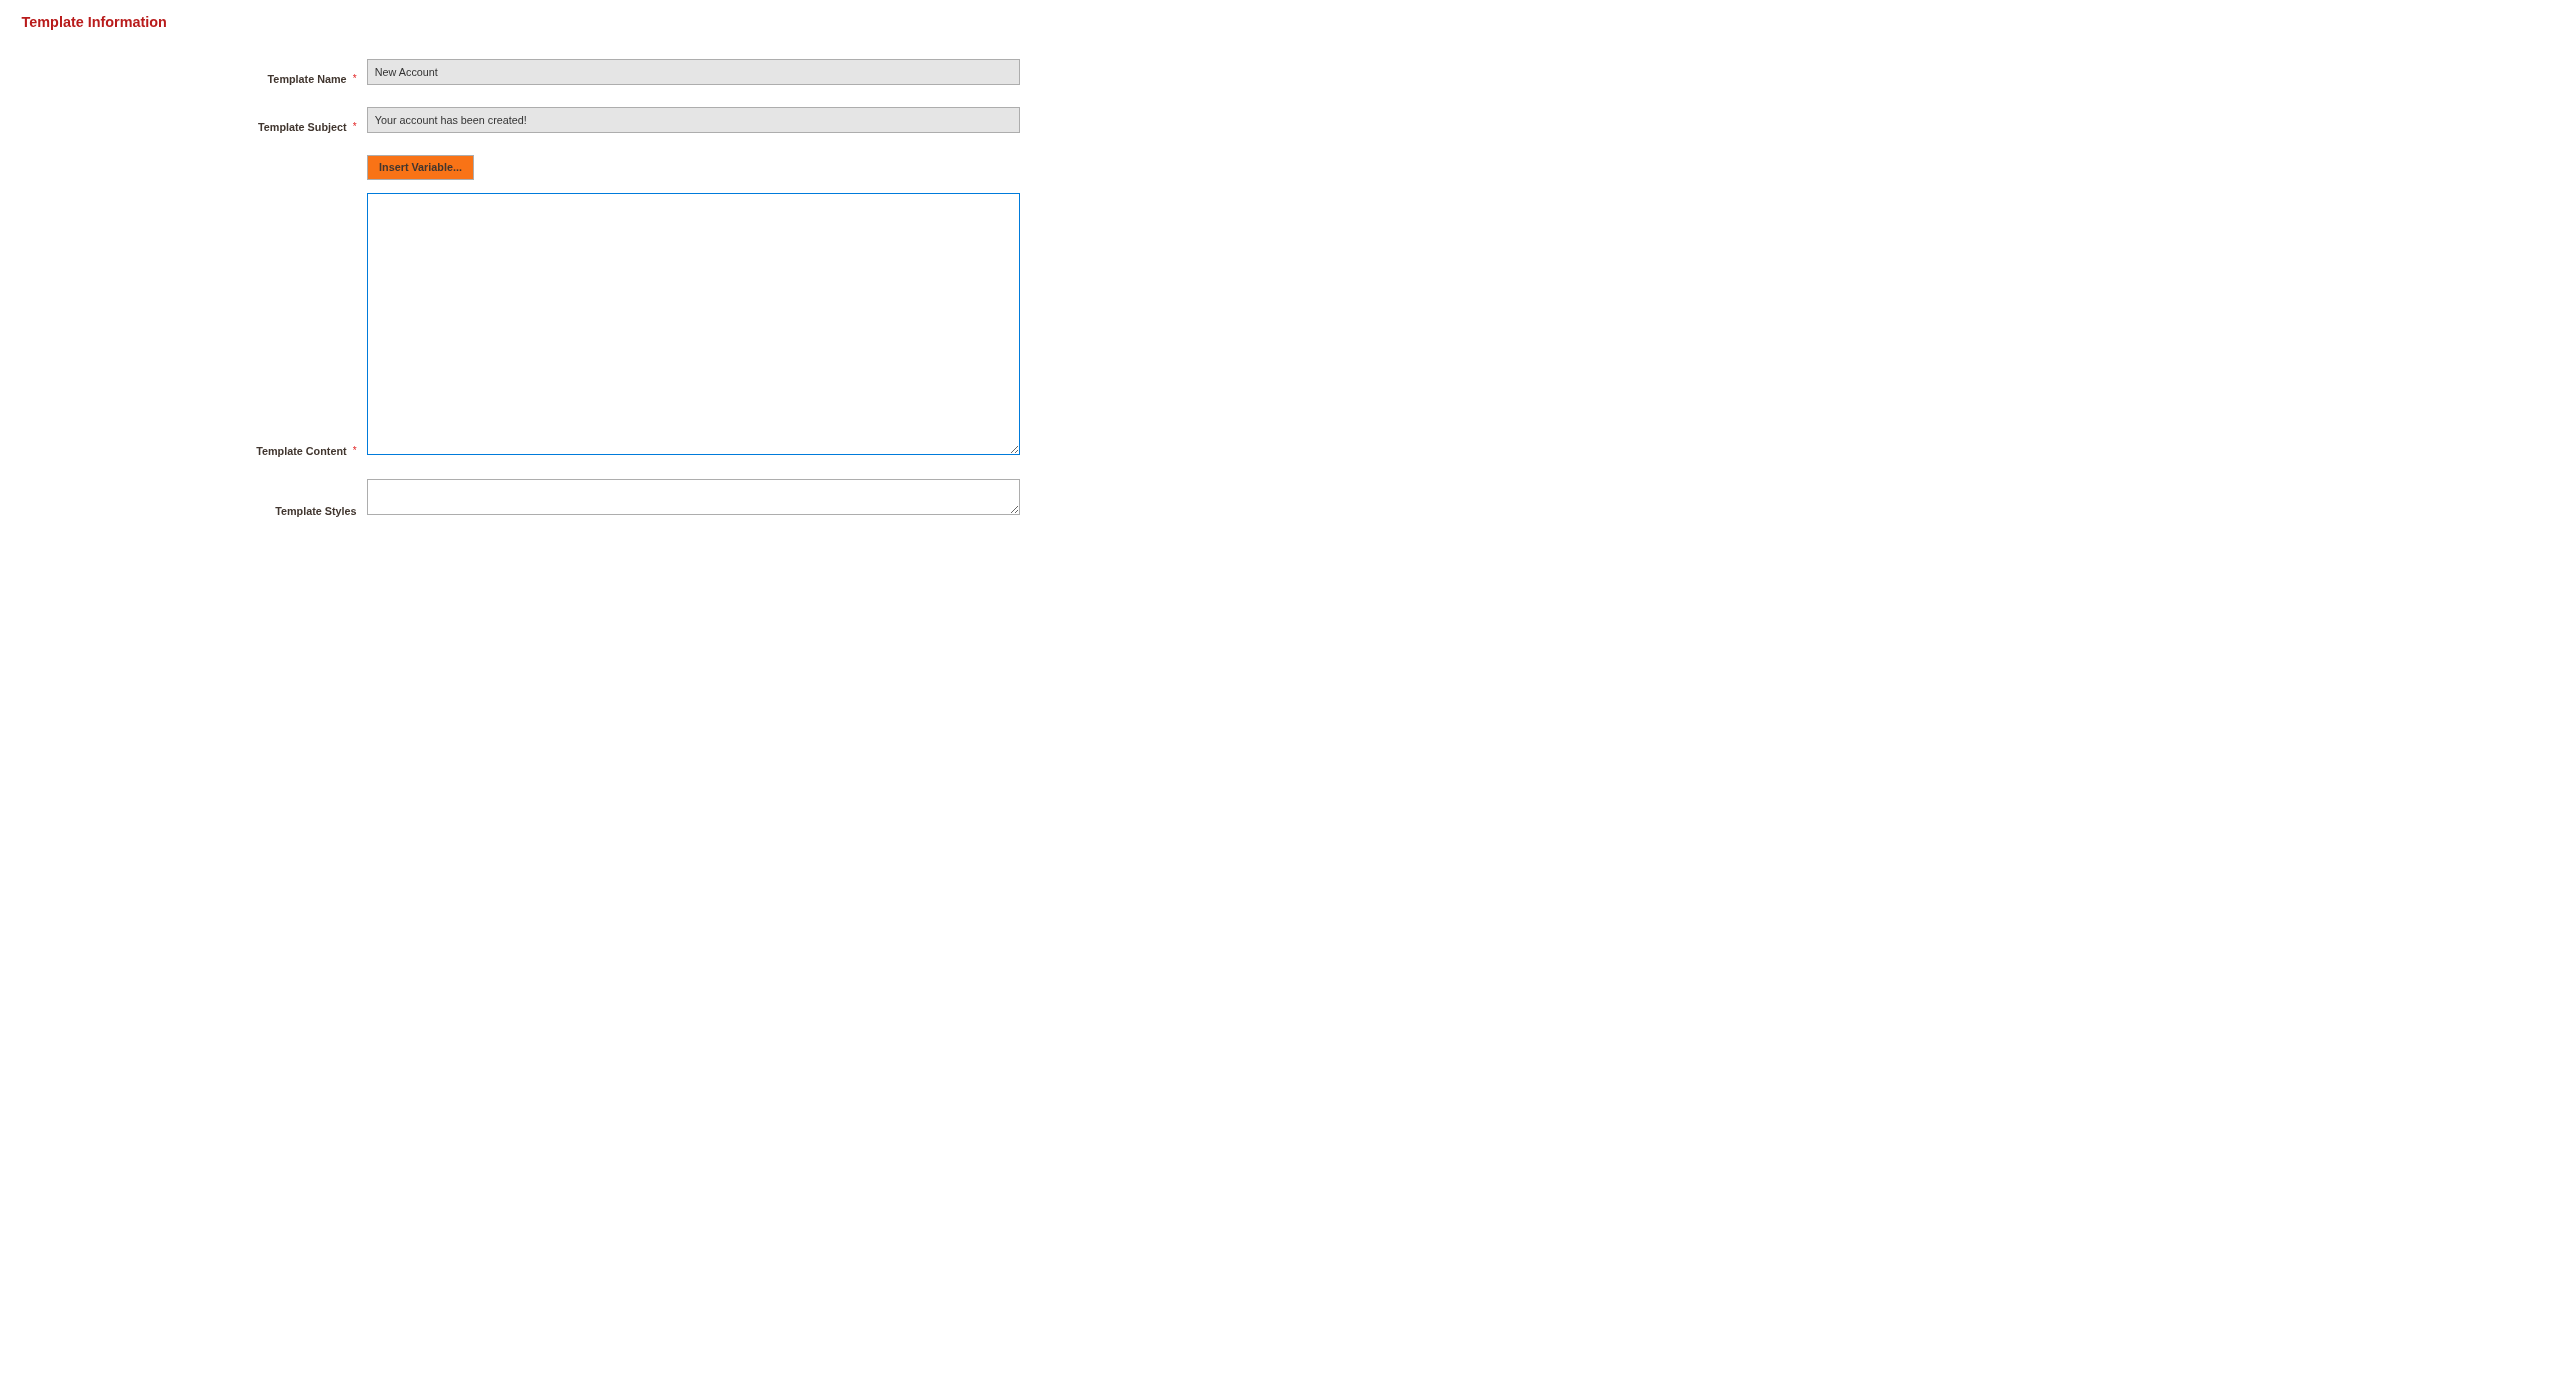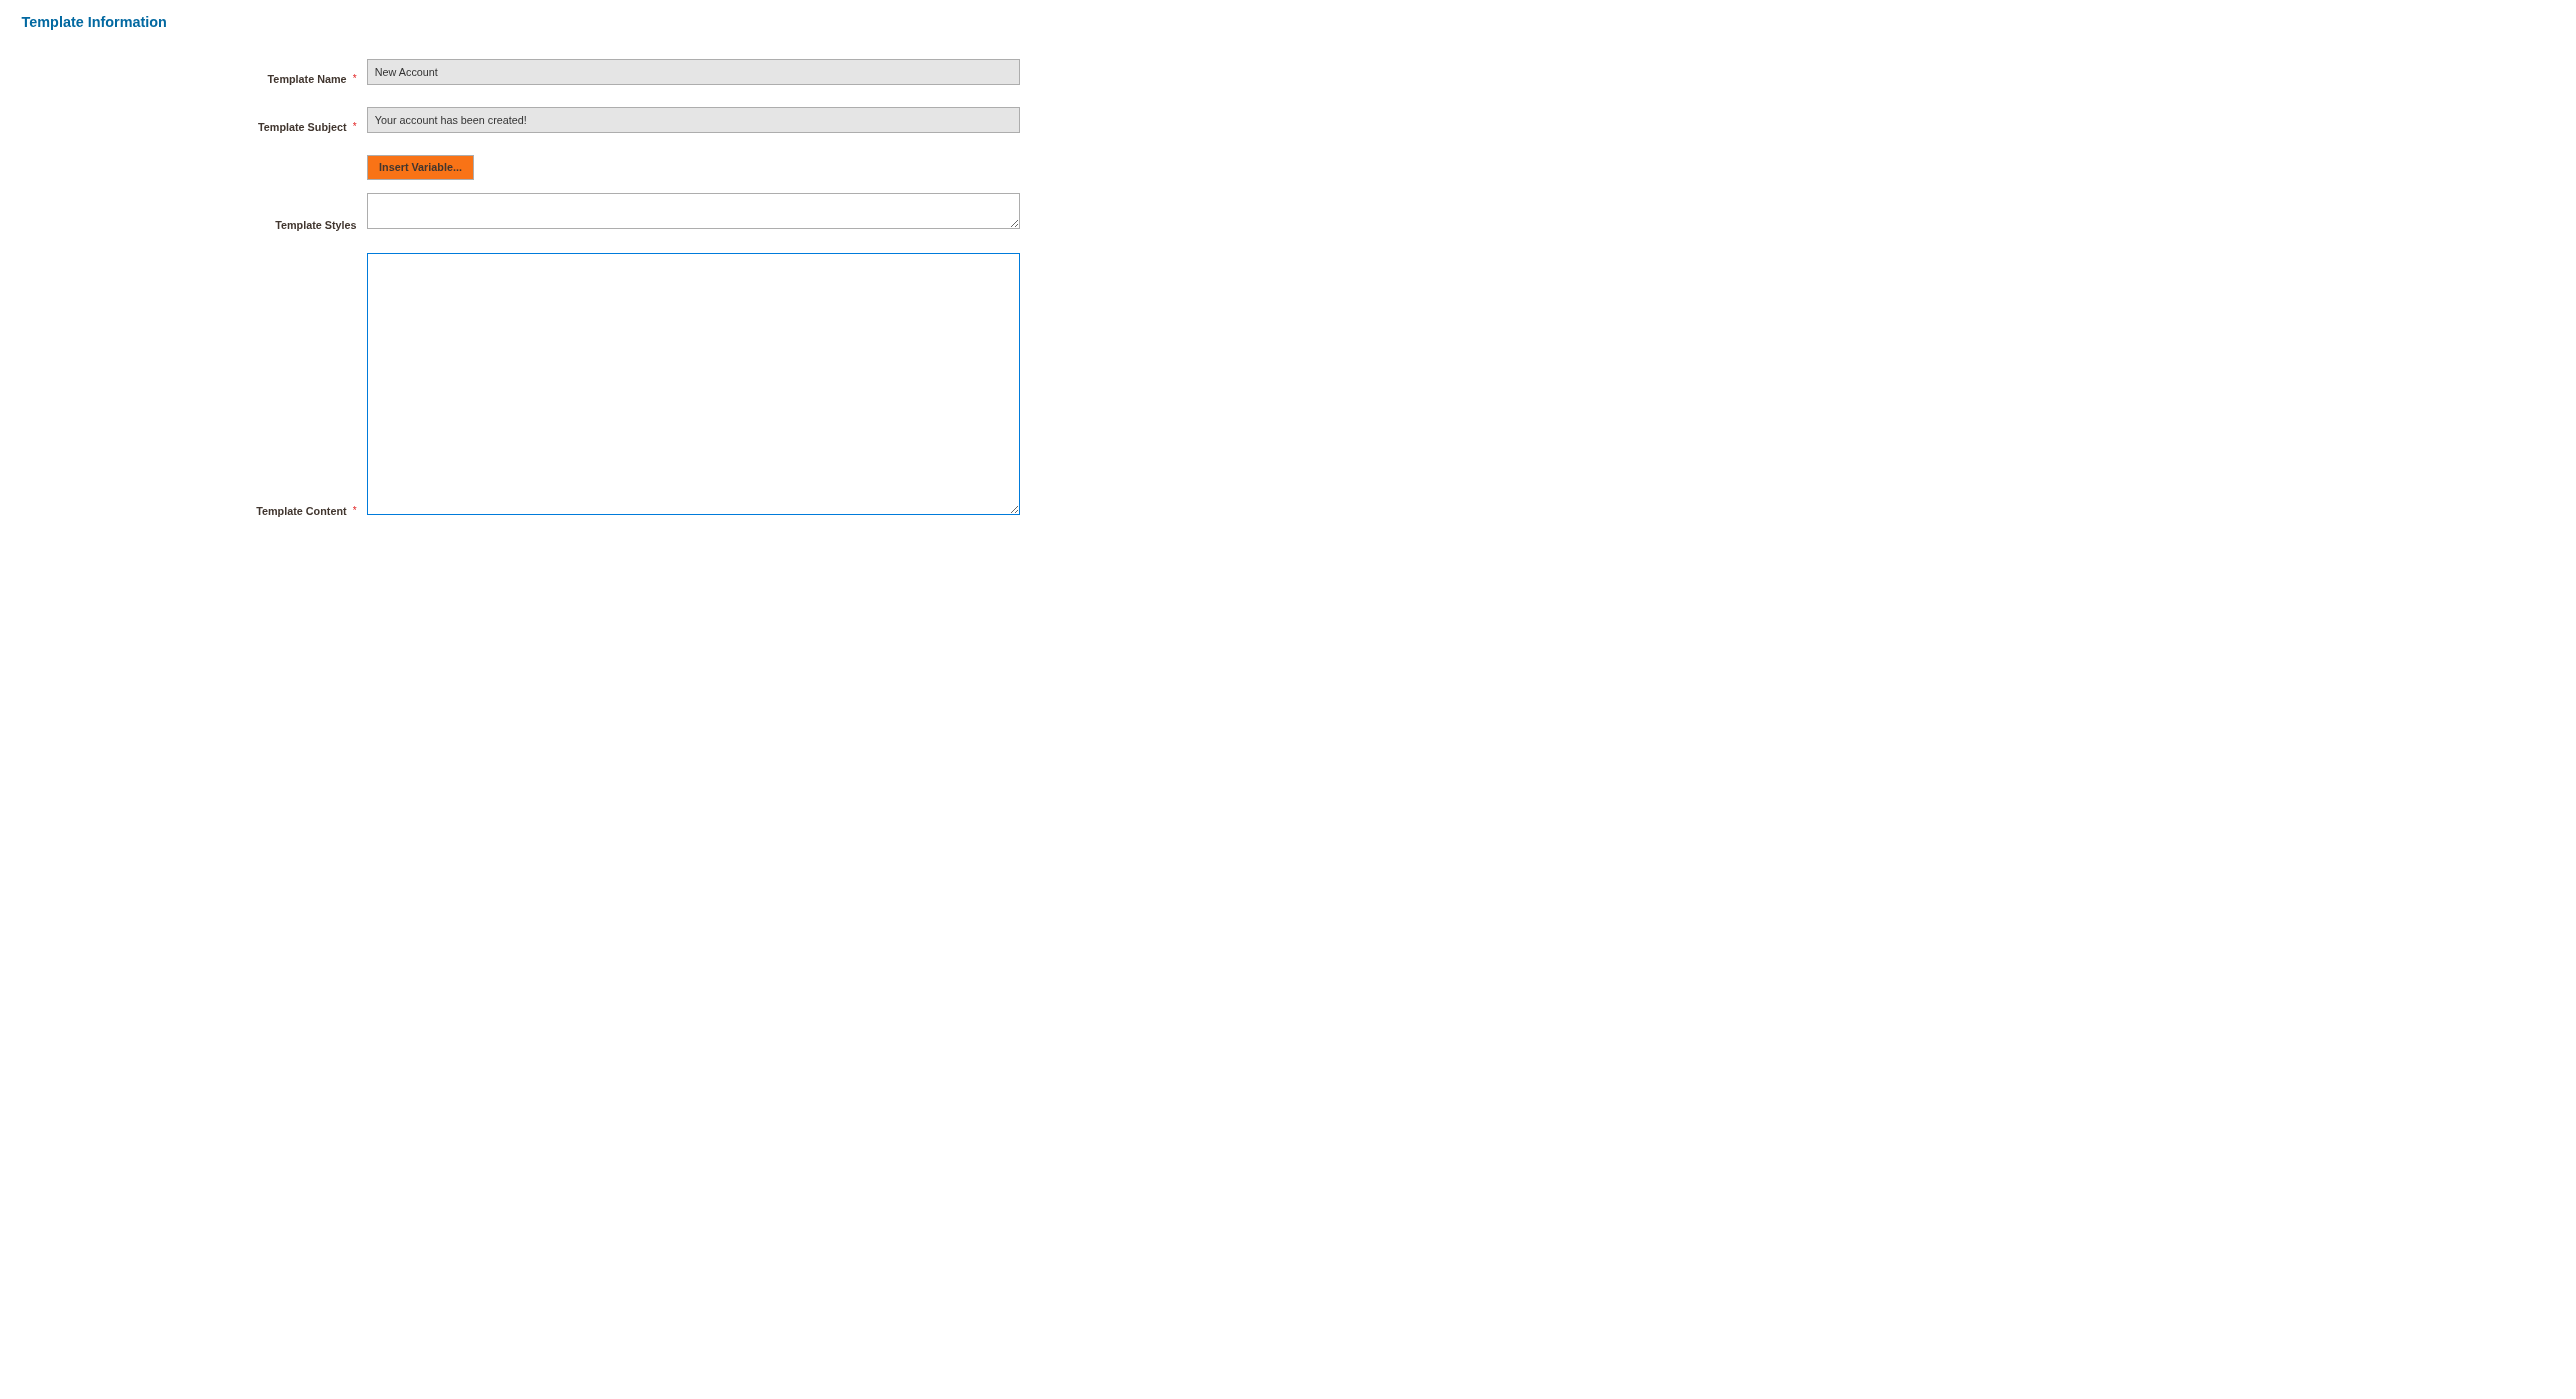--- a/index.html
+++ b/index.html
@@ -5,21 +5,21 @@
     * { box-sizing: border-box; margin: 0; padding: 0; }
     body {
       font-family: 'Helvetica Neue', Helvetica, Arial, sans-serif;
       background: #ffffff;
       color: #333333;
       padding: 14.4px 21.6px;
     }
     .section-title {
       font-size: 14.4px;
       font-weight: 600;
-      color: #0369a1;
+      color: #b91c1c;
       margin-bottom: 29px;
     }
     .form-wrapper {
       max-width: 1021px;
     }
     .form-row {
       display: flex;
       align-items: flex-end;
       margin-bottom: 21.6px;
     }
@@ -116,30 +116,30 @@
 
   <div class="form-row tight">
     <div class="label-col"></div>
     <div class="field-col">
       <button type="button" class="btn">Insert Variable...</button>
     </div>
   </div>
 
   <div class="form-row">
     <div class="label-col">
-      <label>Template Styles</label>
-    </div>
-    <div class="field-col">
-      <textarea class="textarea styles" style=""></textarea>
-    </div>
-  </div>
-
-  <div class="form-row">
-    <div class="label-col">
       <label>Template Content</label>
       <span class="required">*</span>
     </div>
     <div class="field-col">
       <textarea class="textarea content" style=""></textarea>
     </div>
   </div>
+
+  <div class="form-row">
+    <div class="label-col">
+      <label>Template Styles</label>
+    </div>
+    <div class="field-col">
+      <textarea class="textarea styles" style=""></textarea>
+    </div>
+  </div>
 </div>
 
 
 </body></html>

